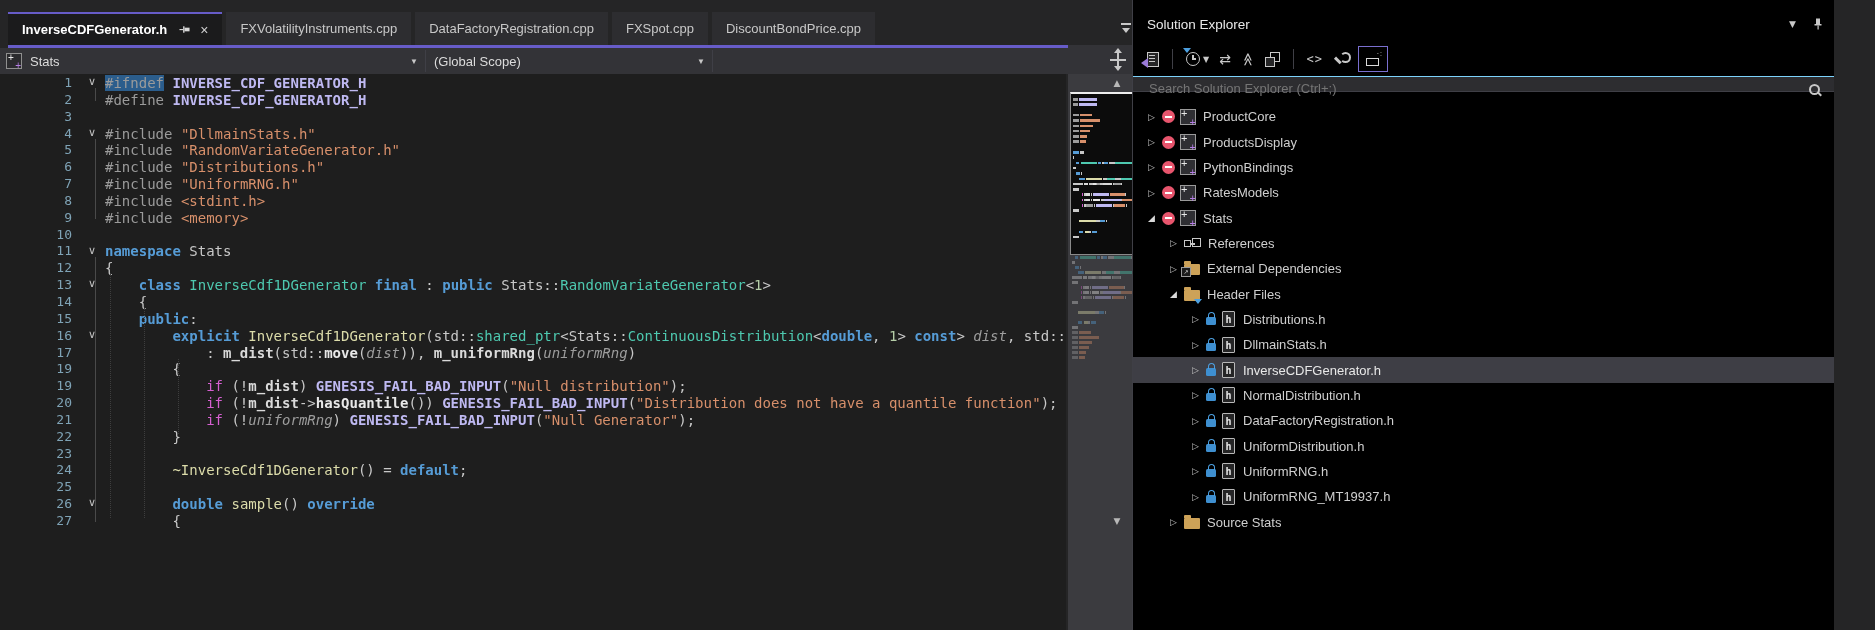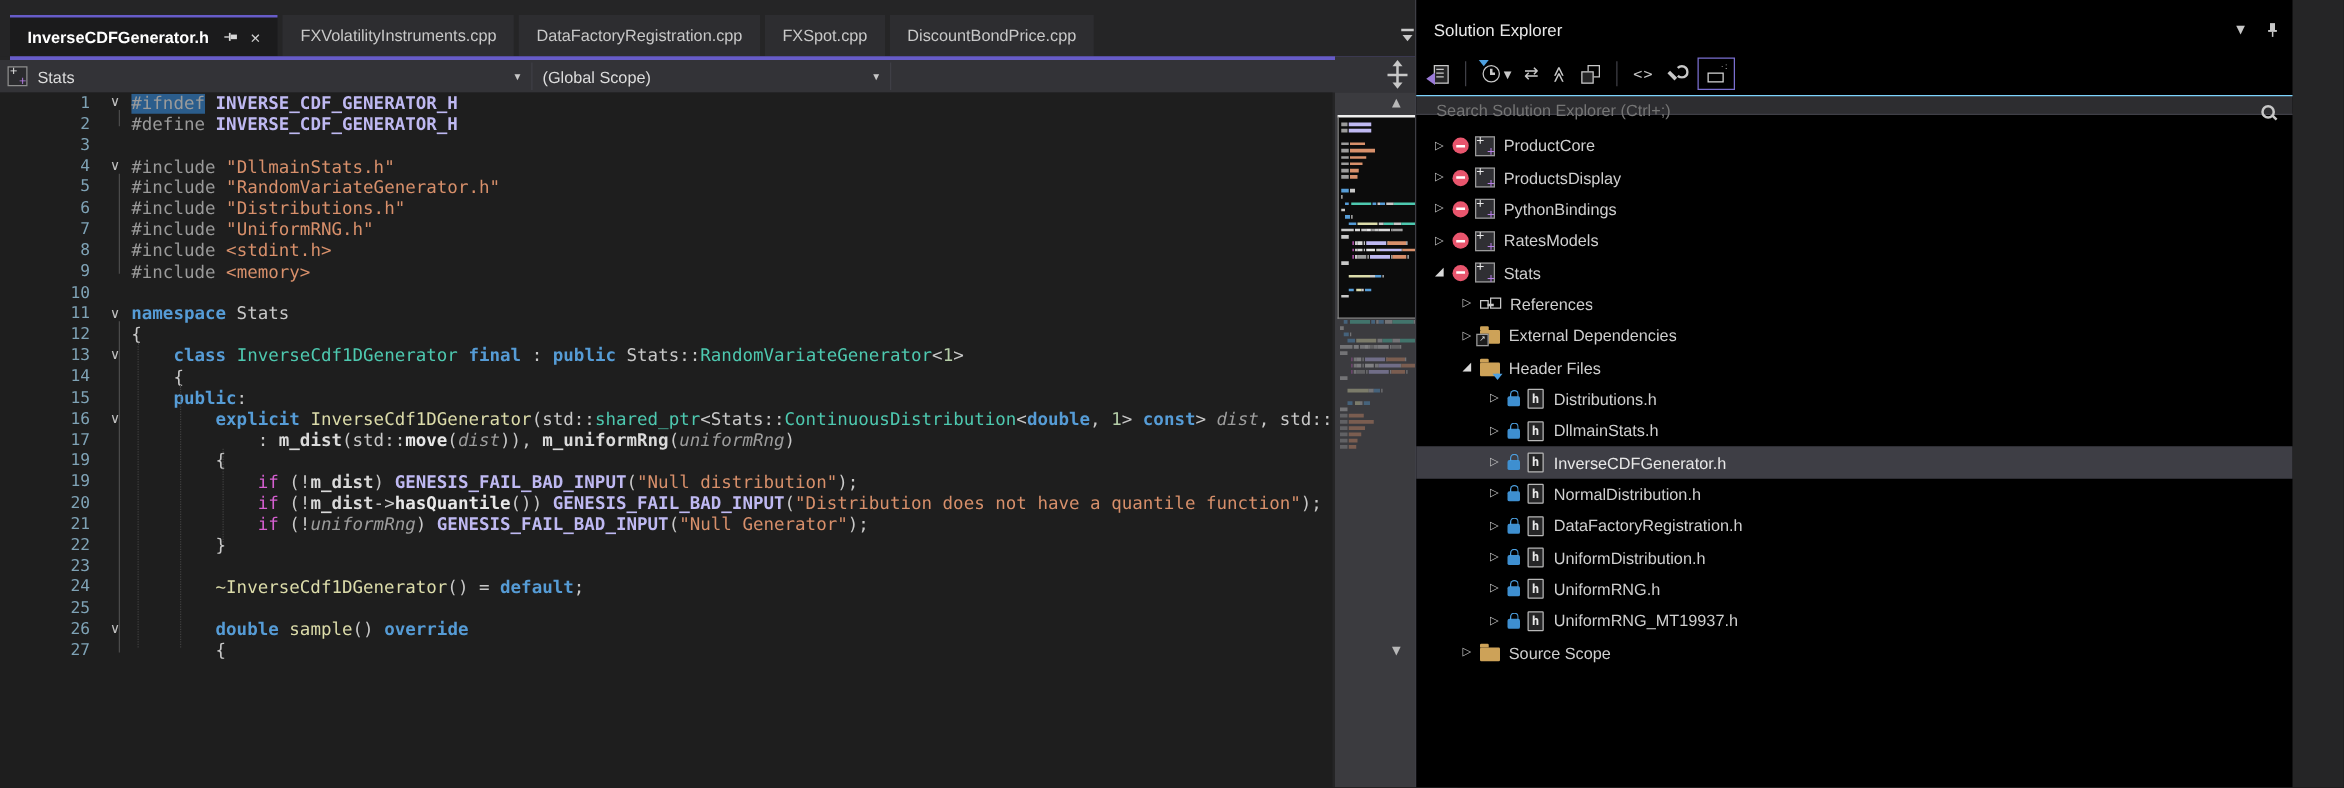--- a/index.html
+++ b/index.html
@@ -737,18 +737,18 @@
           <span class="arrow">▷</span>
           <span style="width: 4px;"></span>
           <span class="lock"></span>
           <span class="hfile">h</span>
           <span class="tlabel">UniformRNG_MT19937.h</span>
         </div>
         <div class="trow" style="padding-left: 34px;">
           <span class="arrow">▷</span>
           <span style="width: 4px;"></span>
           <span class="folder"></span>
-          <span class="tlabel">Source Scope</span>
+          <span class="tlabel">Source Stats</span>
         </div>
       </div>
   </div>
 
 </div>
 
 </body></html>

